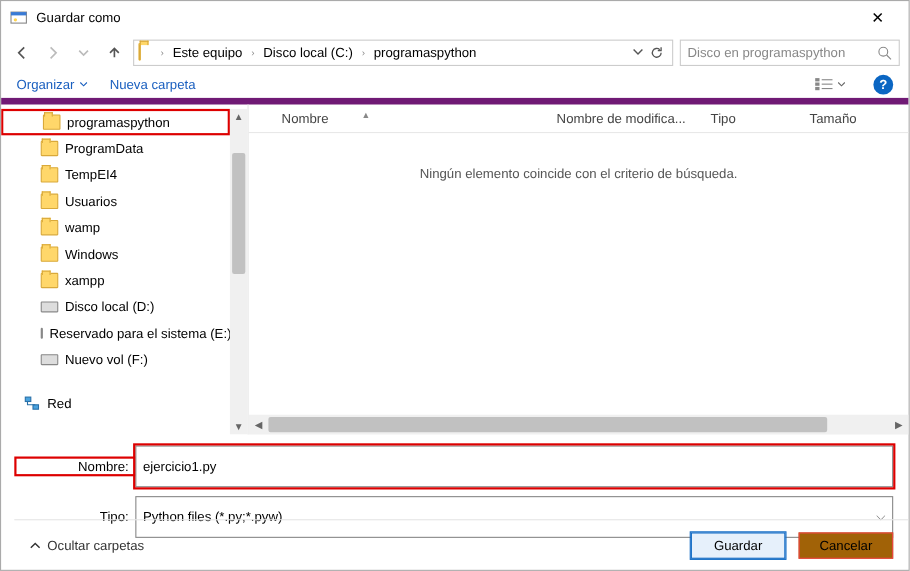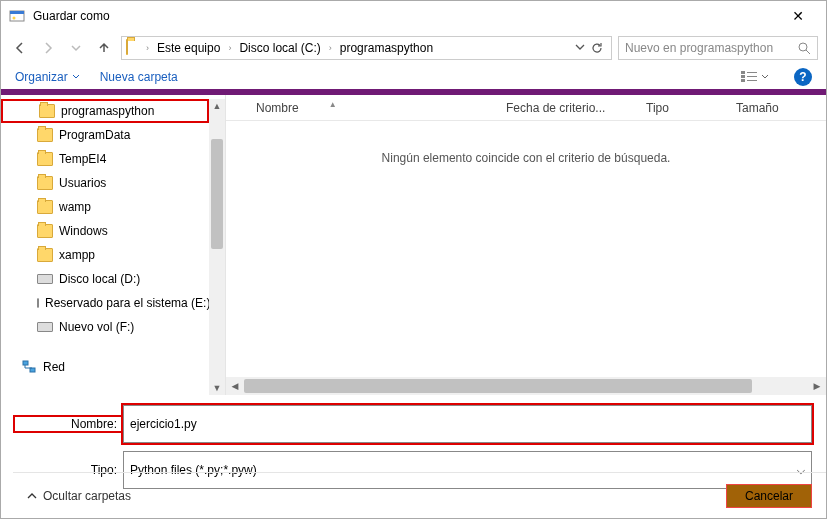--- a/index.html
+++ b/index.html
@@ -126,21 +126,21 @@
         </span>
       <span>
           <svg width="12" height="12">
             <path d="M10 6a4 4 0 1 1-1.2-2.8M10 1v3h-3" stroke="#555" stroke-width="1.2" fill="none"></path>
           </svg>
         </span>
     </span>
   </div>
 
   <div class="searchbox">
-    <span>Nuevo en programaspython</span>
+    <span>Disco en programaspython</span>
     <span class="mag">
         <svg width="13" height="13">
           <circle cx="5" cy="5" r="4" stroke="#888" fill="none"></circle>
           <line x1="8" y1="8" x2="12" y2="12" stroke="#888"></line>
         </svg>
       </span>
   </div>
 </div>
 
 <div class="toolrow">
@@ -228,21 +228,21 @@
       </li>
     </ul>
   </div>
 
   <div class="listpane">
     <div class="colhdr">
       <div class="col c-nombre">
           <span>Nombre</span>
           <span class="sortarr">▲</span>
         </div>
-      <div class="col c-fecha">Fecha de criterio...</div>
+      <div class="col c-fecha">Nombre de modifica...</div>
       <div class="col c-tipo">Tipo</div>
       <div class="col c-tam">Tamaño</div>
     </div>
     <div class="empty">Ningún elemento coincide con el criterio de búsqueda.</div>
     <div class="hscroll">
       <span class="arr">◀</span>
       <div class="track">
           <div class="thumb"></div>
         </div>
       <span class="arr">▶</span>
@@ -268,16 +268,19 @@
 </div>
 
 <div class="footer">
   <span class="hide">
     <svg width="10" height="10">
         <path d="M1 7 L5 3 L9 7" stroke="#333" stroke-width="1.3" fill="none"></path>
       </svg>
     <span>Ocultar carpetas</span>
   </span>
   <span class="spacer"></span>
+  <div class="btn primary">
+      <span>Guardar</span>
+    </div>
   <div class="btn">
       <span>Cancelar</span>
     </div>
 </div>
 
 </body></html>

